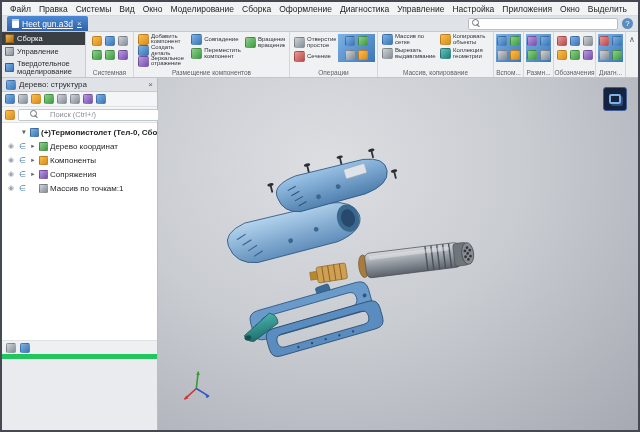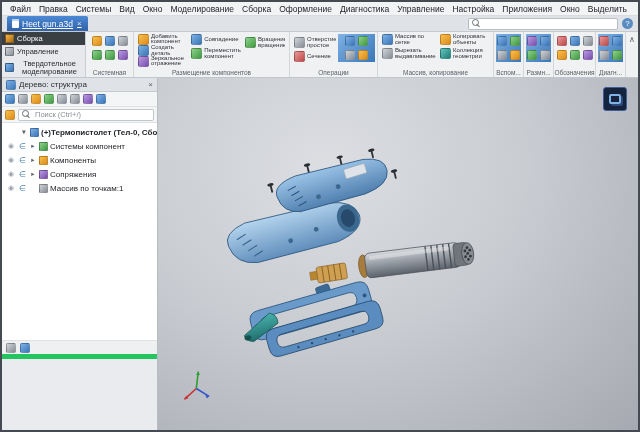--- a/index.html
+++ b/index.html
@@ -18,21 +18,21 @@
   input::placeholder{color:#8a9099;}
   .mag{width:8px;height:9px;position:relative;flex:0 0 auto;}
   .mag::before{content:"";position:absolute;width:5px;height:5px;border:1.2px solid #6a7077;border-radius:50%;left:0;top:0;}
   .mag::after{content:"";position:absolute;width:4px;height:1.2px;background:#6a7077;transform:rotate(45deg);left:4px;top:6px;}
   .helpbtn{align-self:center;margin-right:5px;width:11px;height:11px;border-radius:50%;background:#5b8cc0;color:#fff;font-size:8px;display:flex;align-items:center;justify-content:center;}
   
   .ribbon{position:absolute;left:0;top:30px;right:0;height:46px;background:#f0f1f3;border-bottom:1px solid #c2c6cb;display:flex;}
   .modes{width:84px;flex:0 0 auto;background:#e7e9ec;border-right:1px solid #c9ccd0;display:flex;flex-direction:column;}
   .mode{display:flex;align-items:center;gap:3px;padding:0 3px;font-size:7.5px;color:#2a2d31;height:13px;}
   .mode.active{background:#3a3f44;color:#fff;}
-  .mode.two{height:19px;line-height:1.05;text-align:center;}
+  .mode.two{height:19px;line-height:1.05;}
   .mcube{width:9px;height:9px;flex:0 0 auto;border:1px solid rgba(0,0,0,.35);border-radius:1px;}
   .mc1{background:linear-gradient(135deg,#f0b54a,#b06a10);}
   .mc2{background:linear-gradient(135deg,#cfd4da,#8b929b);}
   .mc3{background:linear-gradient(135deg,#7fb2e5,#3a76b8);}
   .grp{position:relative;flex:0 0 auto;border-right:1px solid #d4d7da;padding:2px 2px 10px 2px;}
   .gcap{position:absolute;left:0;right:0;bottom:1px;text-align:center;font-size:6.5px;color:#5c6167;white-space:nowrap;overflow:hidden;}
   .icgrid{display:grid;grid-template-columns:repeat(3,13px);grid-auto-rows:14px;justify-content:center;align-items:center;justify-items:center;}
   .icgrid.c2{grid-template-columns:repeat(2,13px);}
   .icx{width:10px;height:10px;border-radius:2px;border:1px solid rgba(0,0,0,.18);}
   .c1{background:linear-gradient(135deg,#f5c24a,#e08a1e);}
@@ -49,21 +49,21 @@
   .rico{width:11px;height:11px;flex:0 0 auto;border-radius:2px;border:1px solid rgba(0,0,0,.18);}
   .rlabel{font-size:6px;line-height:5.6px;color:#2e3237;max-height:12px;overflow:hidden;}
   .collapsebtn{width:13px;display:flex;align-items:flex-start;justify-content:center;font-size:8px;color:#5c6167;padding-top:3px;}
   
   .treecol{position:absolute;left:0;top:76px;width:156px;bottom:0;background:#e9ebee;border-right:1px solid #b9bdc2;}
   .treepanel{position:absolute;left:0;top:0;right:0;height:281px;background:#fff;border-bottom:5px solid #22c55e;display:flex;flex-direction:column;}
   .phead{height:14px;background:#dfe2e6;border-bottom:1px solid #c6cace;display:flex;align-items:center;gap:3px;padding:0 4px;font-size:8px;color:#2a2d31;}
   .phead .px{margin-left:auto;font-size:8px;color:#5c6167;cursor:pointer;}
   .ptool{height:15px;background:#f4f5f7;border-bottom:1px solid #dfe2e5;display:flex;align-items:center;gap:3px;padding:0 3px;}
   .psearch{height:16px;background:#f4f5f7;border-bottom:1px solid #dfe2e5;display:flex;align-items:center;gap:3px;padding:0 3px;}
-  .psearch .sfield{flex:1;display:flex;align-items:center;gap:5px;height:12px;background:#fff;border:1px solid #c2c7cc;border-radius:2px;padding:0 3px;}
+  .psearch .sfield{flex:1;display:flex;align-items:center;gap:12px;height:12px;background:#fff;border:1px solid #c2c7cc;border-radius:2px;padding:0 11px;}
   .psearch input{border:0;outline:0;flex:1;font-size:7.5px;min-width:0;background:transparent;}
   .ticon{width:10px;height:10px;border-radius:2px;border:1px solid rgba(0,0,0,.15);flex:0 0 auto;}
   .treebody{flex:1;overflow:hidden;padding-top:2px;}
   .trow{height:14px;display:flex;align-items:center;gap:2px;font-size:8px;color:#23262a;padding-left:4px;white-space:nowrap;overflow:hidden;}
   .trow .eye{width:10px;font-size:7px;color:#9aa2ab;text-align:center;flex:0 0 auto;}
   .trow .elem{width:9px;font-size:8px;color:#4a7fae;text-align:center;flex:0 0 auto;}
   .trow .arr{width:8px;font-size:6.5px;color:#5c6167;text-align:center;flex:0 0 auto;}
   .nicon{width:9px;height:9px;border-radius:1px;flex:0 0 auto;border:1px solid rgba(0,0,0,.2);}
   .root-ind{padding-left:18px;font-weight:bold;}
   .pbottom{height:14px;background:#eef0f2;border-top:1px solid #dfe2e5;display:flex;align-items:center;gap:4px;padding:0 4px;margin-top:auto;}
@@ -294,21 +294,21 @@
         <div class="trow root-ind">
           <span class="arr">▾</span>
           <span class="nicon c2"></span>
           <span>(+)Термопистолет (Тел-0, Сборочны...</span>
         </div>
         <div class="trow">
           <span class="eye">◉</span>
           <span class="elem">∈</span>
           <span class="arr">▸</span>
           <span class="nicon c3"></span>
-          <span>Системы компонент</span>
+          <span>Дерево координат</span>
         </div>
         <div class="trow">
           <span class="eye">◉</span>
           <span class="elem">∈</span>
           <span class="arr">▸</span>
           <span class="nicon c1"></span>
           <span>Компоненты</span>
         </div>
         <div class="trow">
           <span class="eye">◉</span>

